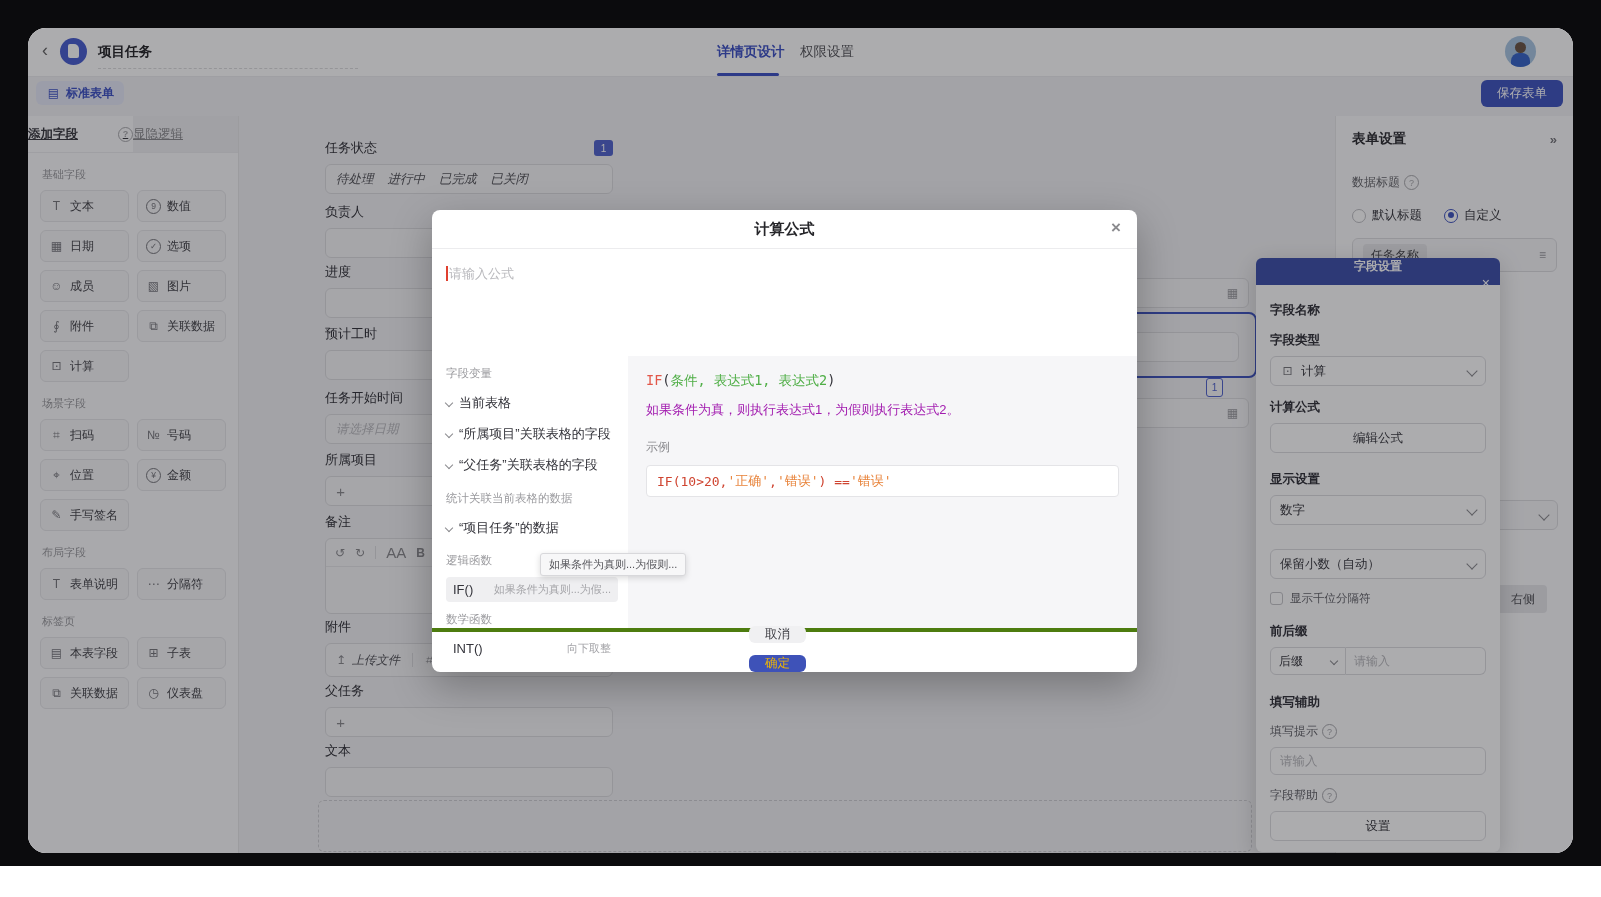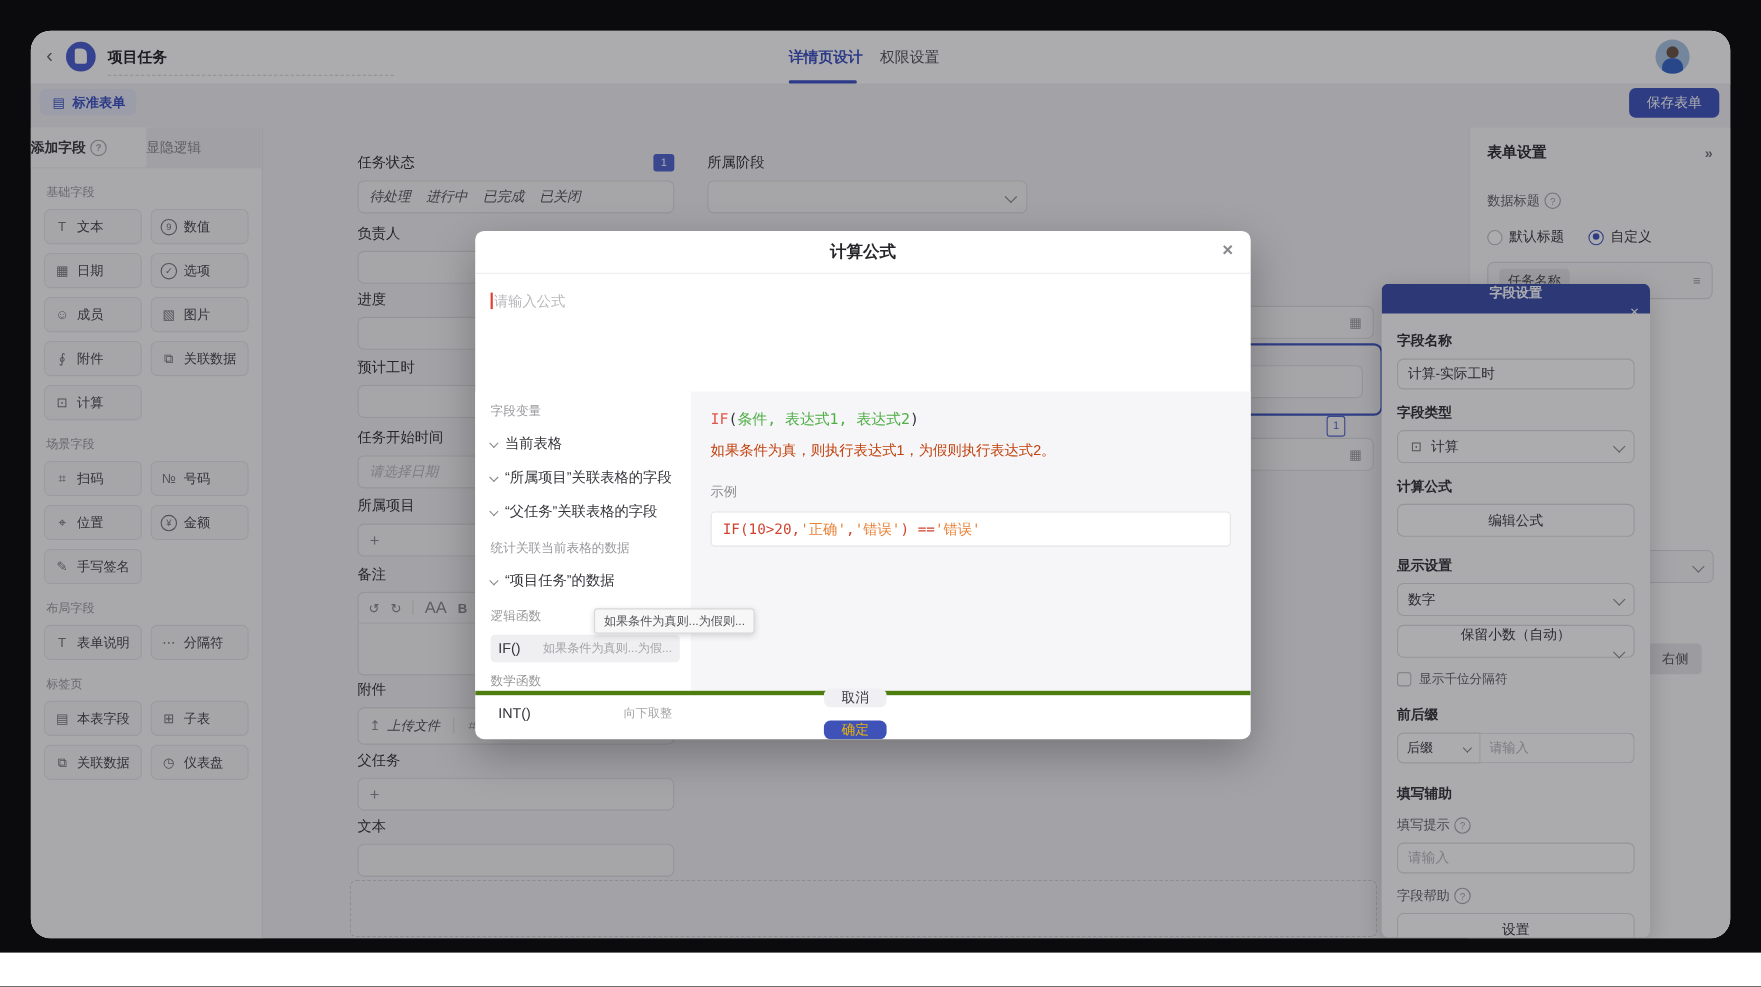--- a/index.html
+++ b/index.html
@@ -17,21 +17,21 @@
   .tab.active{color:#3f53c5;font-weight:bold;}
   .tab-underline{position:absolute;top:45px;height:3px;border-radius:2px;background:#3f53c5;}
   .avatar{position:absolute;left:1477px;top:8px;width:31px;height:31px;border-radius:50%;background:#a9c6e2;overflow:hidden;}
   .avatar:before{content:"";position:absolute;left:10px;top:6px;width:11px;height:11px;border-radius:50%;background:#6b5648;}
   .avatar:after{content:"";position:absolute;left:6px;top:17px;width:19px;height:14px;border-radius:8px 8px 0 0;background:#3765c9;}
   .pill{position:absolute;left:8px;top:53px;height:24px;display:flex;align-items:center;gap:5px;padding:0 10px;background:#e6e9f8;border-radius:6px;color:#3f53c5;font-size:12px;font-weight:bold;cursor:pointer;}
   .savebtn{position:absolute;right:10px;top:52px;height:27px;padding:0 16px;display:flex;align-items:center;background:#4155c0;color:#fff;font-size:12.5px;border-radius:6px;cursor:pointer;}
   
   .sidebar{position:absolute;left:0;top:88px;width:210px;height:737px;background:#fbfbfc;border-right:1px solid #e7e7e9;}
   .stabs{display:flex;height:36px;border-bottom:1px solid #ececee;}
-  .stab{flex:1;display:flex;align-items:center;justify-content:flex-start;gap:4px;font-size:12.5px;cursor:pointer;}
+  .stab{flex:1;display:flex;align-items:center;justify-content:space-between;gap:4px;font-size:12.5px;cursor:pointer;text-decoration:underline;}
   .stab.active{background:#fbfbfc;color:#3a3a40;font-weight:bold;}
   .stab.inactive{background:#efeff1;color:#8a8a8e;}
   .sgroup{padding:0 12px;}
   .sglabel{margin:14px 0 8px 2px;font-size:11px;color:#9a9a9e;}
   .sgrid{display:grid;grid-template-columns:1fr 1fr;gap:8px;}
   .fbtn{height:30px;display:flex;align-items:center;gap:6px;padding:0 8px;background:#f6f6f8;border:1px solid #e5e5e8;border-radius:6px;font-size:12px;color:#46464b;cursor:pointer;white-space:nowrap;overflow:hidden;}
   .fi{width:15px;text-align:center;font-size:12px;color:#77777c;flex:none;}
   .ci{width:13px;height:13px;border:1.2px solid #77777c;border-radius:50%;font-size:8.5px;color:#77777c;display:inline-flex;align-items:center;justify-content:center;flex:none;}
   
   .flabel{font-size:13px;color:#33333a;margin-bottom:7px;display:flex;align-items:center;}
@@ -83,21 +83,21 @@
   .m-right{flex:1;background:#f6f6f8;padding:16px 18px;box-sizing:border-box;}
   .m-sec{font-size:11.5px;color:#9a9a9e;margin-top:12px;}
   .m-item{display:flex;align-items:center;gap:7px;font-size:13px;color:#33333a;margin-top:13px;cursor:pointer;white-space:nowrap;}
   .m-fn{display:flex;align-items:center;justify-content:space-between;margin-top:9px;font-size:13px;color:#33333a;cursor:pointer;padding:5px 7px;border-radius:4px;}
   .m-fn .d{font-size:11px;color:#a5a5a9;}
   .m-fn.hover{background:#efeff1;}
   .sig{font-size:13.5px;font-family:"DejaVu Sans Mono",monospace;}
   .sig .fn{color:#e2574a;}
   .sig .par{color:#33333a;}
   .sig .arg{color:#4fae46;}
-  .m-desc{margin-top:11px;font-size:13px;color:#c2410c;}
+  .m-desc{margin-top:11px;font-size:13px;color:#a21caf;}
   .m-ex{margin-top:20px;font-size:12px;color:#8a8a8e;}
   .codebox{margin-top:9px;height:30px;background:#fff;border:1px solid #e4e4e7;border-radius:4px;display:flex;align-items:center;padding:0 10px;font-family:"DejaVu Sans Mono",monospace;font-size:13px;}
   .cr{color:#cf4430;}
   .co{color:#e8833a;}
   .m-ft{position:absolute;left:0;bottom:0;width:100%;height:44px;border-top:4px solid #4d7c0f;display:flex;align-items:center;justify-content:flex-end;gap:12px;padding-right:14px;box-sizing:border-box;flex-direction:column;}
   .btn-cancel{height:24px;padding:0 16px;background:#f0f0f2;border-radius:6px;display:flex;align-items:center;font-size:12.5px;color:#3a3a40;cursor:pointer;}
   .btn-ok{height:24px;padding:0 16px;background:#3e52b8;border-radius:6px;display:flex;align-items:center;font-size:12.5px;color:#eab308;cursor:pointer;}
   .tooltip{position:absolute;left:540px;top:553px;height:21px;background:#f7f7f8;border:1px solid #d8d8db;border-radius:3px;box-shadow:0 2px 6px rgba(0,0,0,.15);display:flex;align-items:center;padding:0 8px;font-size:11px;color:#55555a;white-space:nowrap;}
   .bottomstrip{position:absolute;left:0;top:866px;width:1601px;height:31px;background:#fff;}
 </style>
@@ -236,26 +236,20 @@
           <span>任务状态</span>
           <span class="badge-filled">1</span>
         </div>
       <div class="fbox">
           <span class="opt">待处理</span>
           <span class="opt">进行中</span>
           <span class="opt">已完成</span>
           <span class="opt">已关闭</span>
         </div>
     </div>
-    <div class="abs" style="left:615px;top:111px;width:291px;">
-      <div class="flabel">所属阶段</div>
-      <div class="fbox">
-          <span class="icn-r"><span class="chev"></span></span>
-        </div>
-    </div>
     <div class="abs" style="left:297px;top:175px;width:288px;">
       <div class="flabel">负责人</div>
         <div class="fbox"></div>
     </div>
     <div class="abs" style="left:297px;top:235px;width:288px;">
       <div class="flabel">进度</div>
         <div class="fbox"></div>
     </div>
     <div class="abs" style="left:297px;top:297px;width:288px;">
       <div class="flabel">预计工时</div>
@@ -350,39 +344,36 @@
       </div>
     </div>
 
     <div class="fldset">
       <div class="fldset-hd">
         <span>字段设置</span>
         <span style="margin-left:auto;font-weight:normal;font-size:14px;cursor:pointer;">×</span>
       </div>
       <div class="fldset-bd">
         <div class="plabel">字段名称</div>
-        <div class="pin">
-            <span>计算-实际工时</span>
-          </div>
         <div class="plabel">字段类型</div>
         <div class="pin" style="height:30px;">
           <span class="fi" style="margin-right:6px;">⊡</span>
           <span>计算</span>
           <span class="icn-r"><span class="chev"></span></span>
         </div>
         <div class="plabel">计算公式</div>
         <div class="pbtn">
             <span>编辑公式</span>
           </div>
         <div class="plabel" style="margin-top:18px;">显示设置</div>
         <div class="pin" style="height:30px;">
           <span>数字</span>
           <span class="icn-r"><span class="chev"></span></span>
         </div>
-        <div class="pin" style="height:30px;margin-top:8px;flex-direction:column;">
+        <div class="pin" style="height:30px;margin-top:24px;">
           <span>保留小数（自动）</span>
           <span class="icn-r"><span class="chev"></span></span>
         </div>
         <div class="cbrow">
           <span class="cb"></span>
           <span>显示千位分隔符</span>
         </div>
         <div class="plabel" style="margin-top:17px;">前后缀</div>
         <div class="comborow">
           <div class="combosel">

